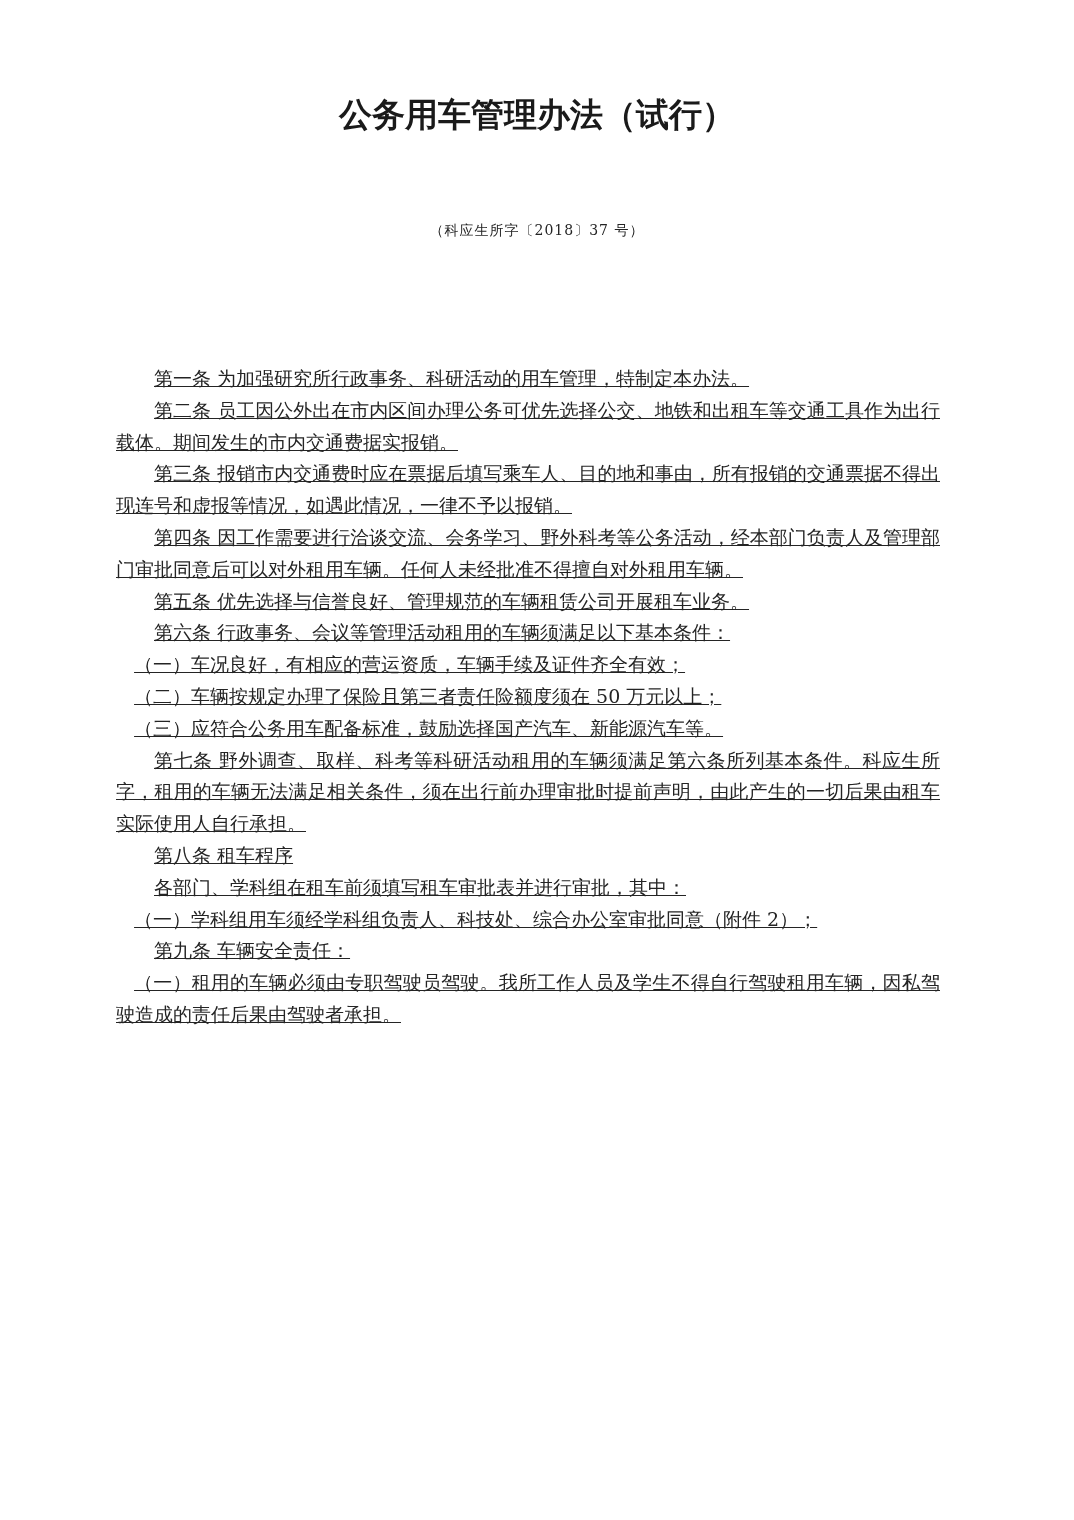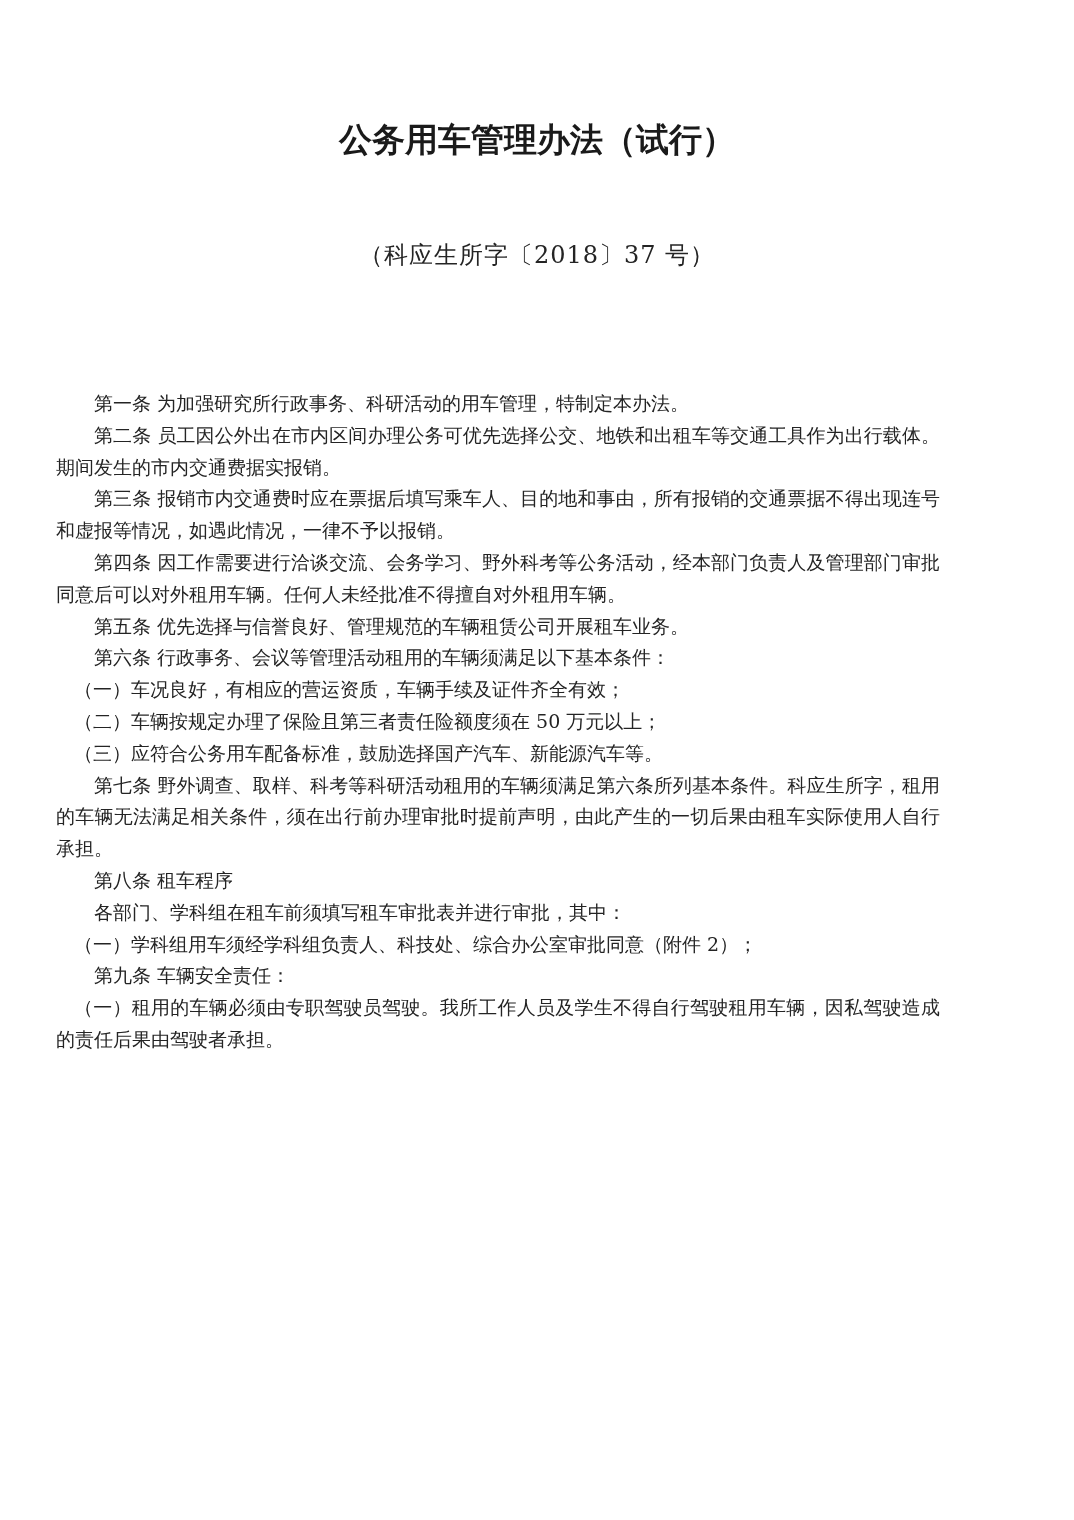--- a/index.html
+++ b/index.html
@@ -14,38 +14,39 @@
     color: #242424;
   }
   .page {
     position: relative;
     width: 1074px;
     height: 1520px;
     background: #ffffff;
     overflow: hidden;
   }
   .doc-title {
-    margin: 0;
-    padding-top: 120px;
+    margin: 8px;
+    padding-top: 87px;
     text-align: center;
     font-size: 33px;
     font-weight: 700;
     line-height: 40px;
     color: #1a1a1a;
   }
   .doc-number {
     margin-top: 82px;
     text-align: center;
-    font-size: 24px;
+    font-size: 14px;
     line-height: 26px;
     letter-spacing: 1px;
     color: #242424;
   }
   .doc-body {
-    margin: 120px 134px 0 56px;
+    margin: 120px 134px 0 116px;
+    text-decoration: underline;
   }
   .para {
     margin: 0;
     font-size: 19px;
     line-height: 31.8px;
     text-align: justify;
     text-indent: 2em;
     word-break: break-all;
     color: #242424;
   }

